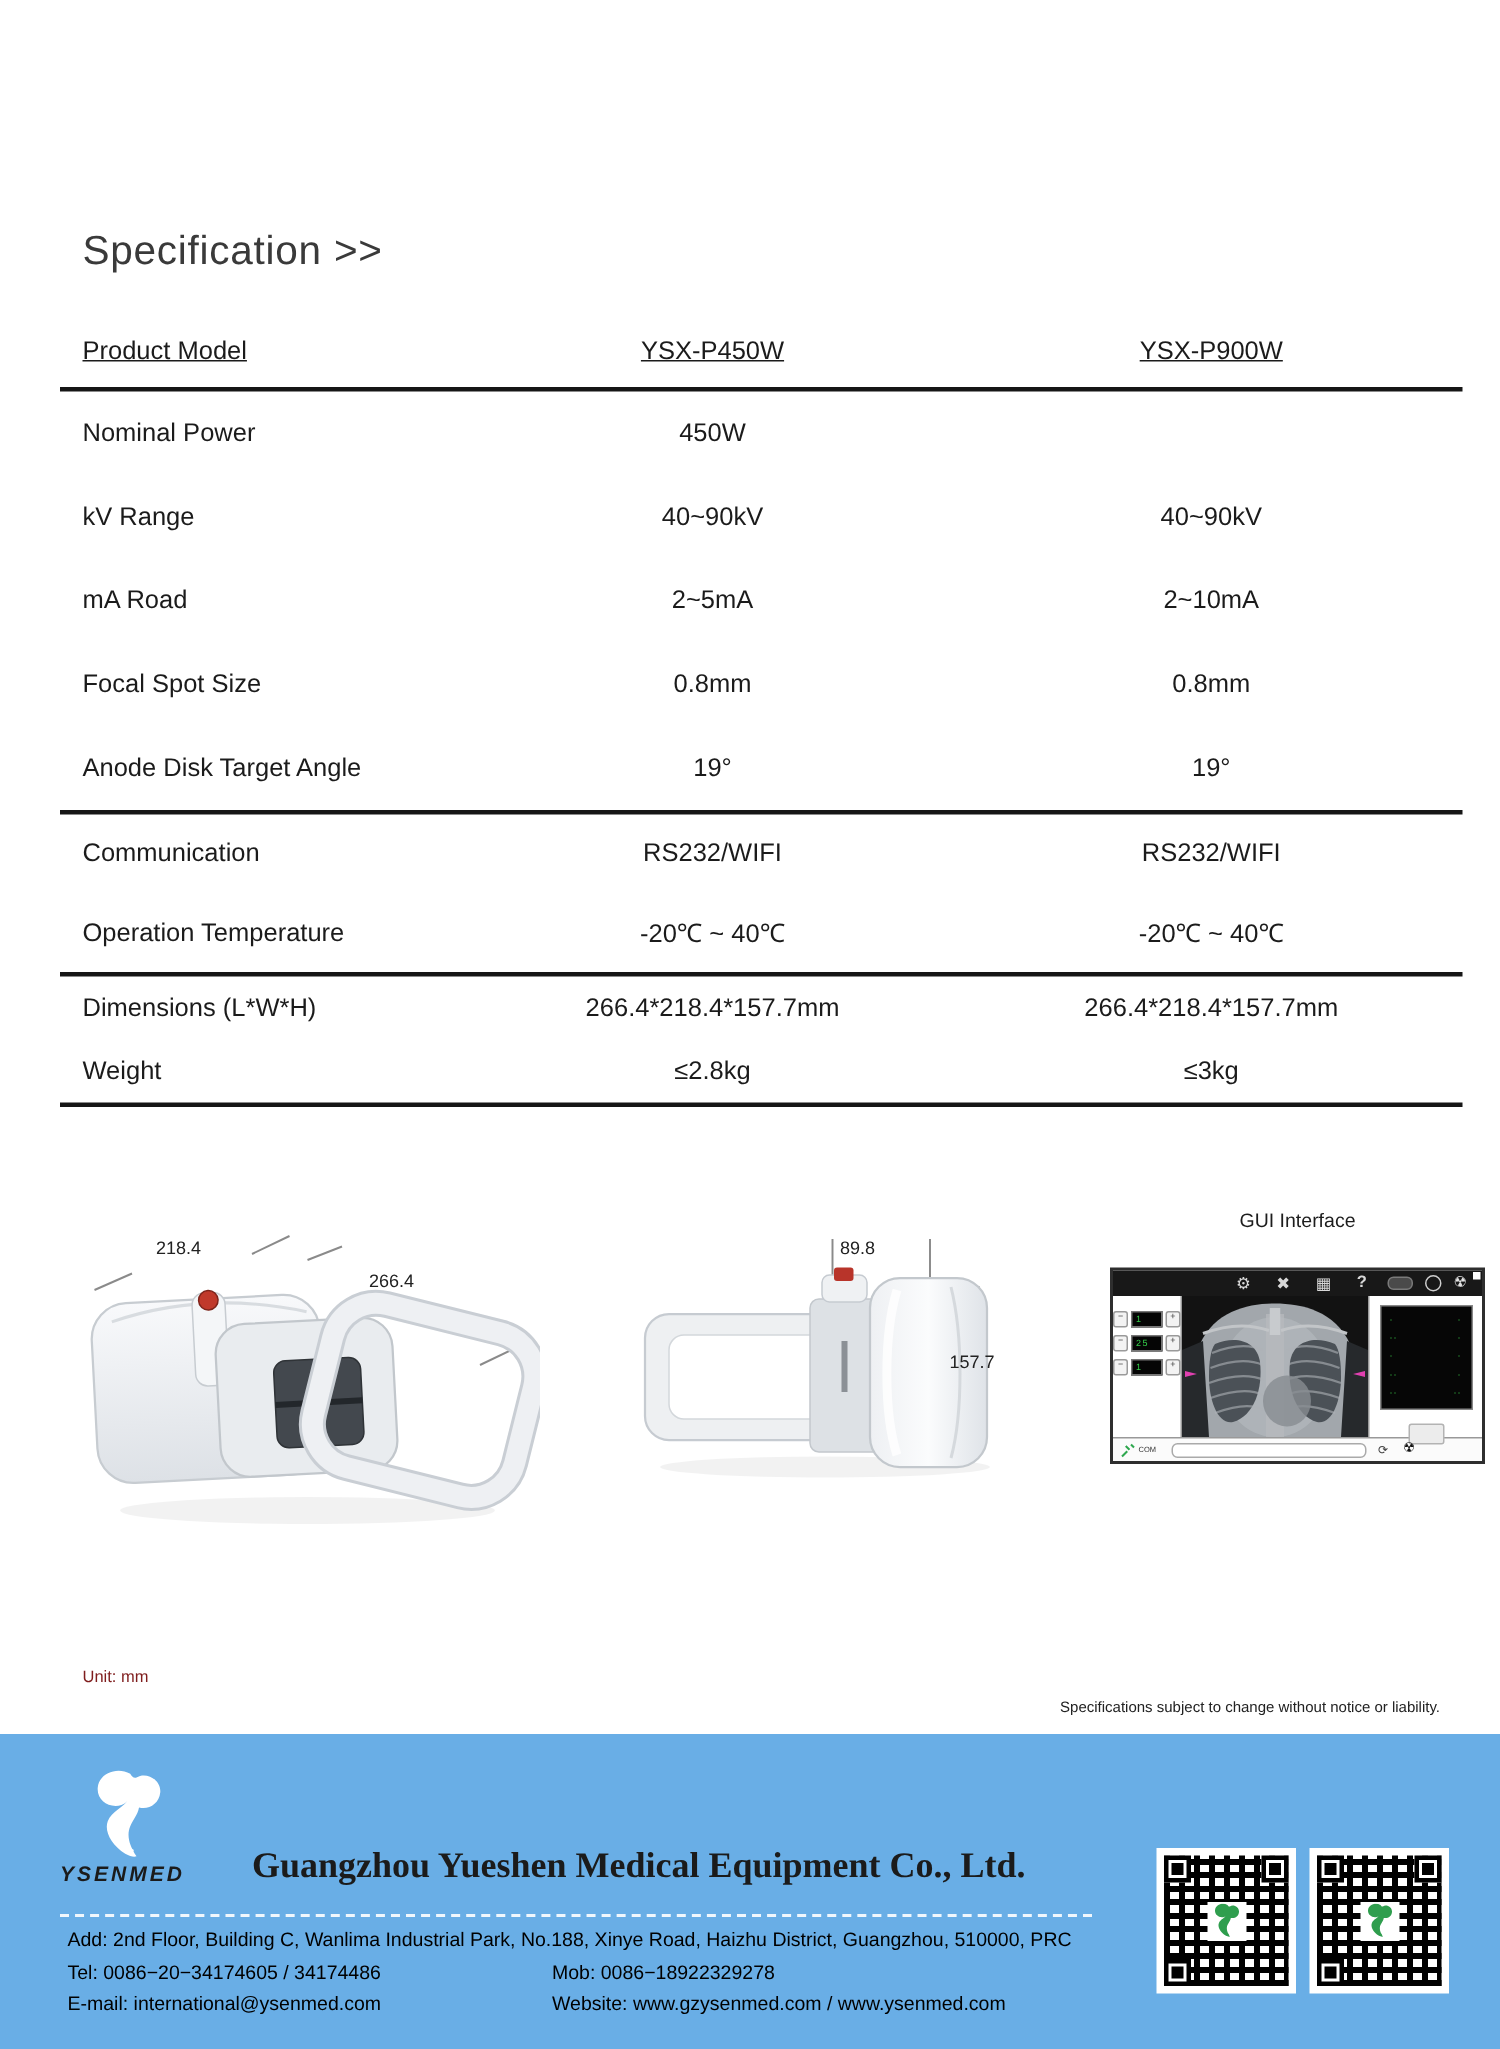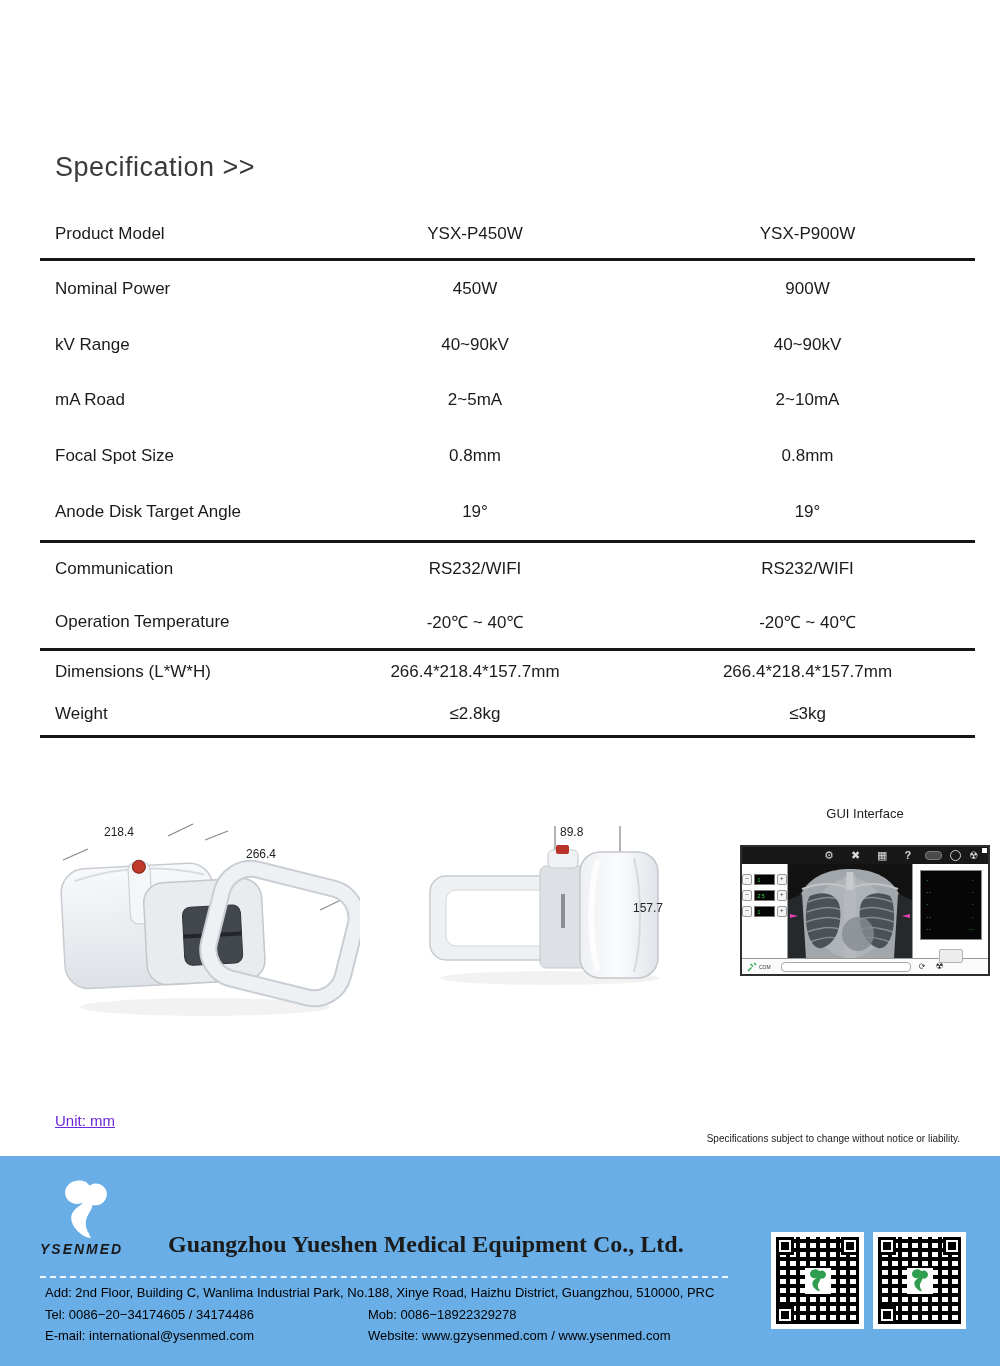--- a/index.html
+++ b/index.html
@@ -10,21 +10,21 @@
   .abs{position:absolute;}
 
   
   #heading{left:55px;top:152px;font-size:27px;color:#3a3a3a;letter-spacing:.5px;}
 
   
   #spec-table{left:40px;top:210px;width:935px;font-size:17px;}
   .t-row{display:grid;grid-template-columns:270px 330px 335px;align-items:center;}
   .t-row .lbl{padding-left:15px;text-align:left;}
   .t-row .val{text-align:center;}
-  .t-row.hdr{height:48px;}
+  .t-row.hdr{height:48px;text-decoration:underline;}
   .grp-a .t-row{height:55.8px;}
   .grp-b .t-row{height:52.5px;}
   .grp-c .t-row{height:42px;}
   .sep{height:3px;background:#161616;}
 
   
   .dim-label{font-size:12px;color:#222;}
   #gui-caption{left:740px;top:806px;width:250px;text-align:center;font-size:13px;color:#1d1d1d;}
 
   
@@ -47,21 +47,21 @@
   .lcd-lg{width:62px;height:70px;margin:6px auto 0;background:#060606;border:1px solid #888;display:flex;flex-direction:column;justify-content:space-around;padding:3px 6px;box-sizing:border-box;}
   .lcd-row{display:flex;justify-content:space-between;font-size:5px;line-height:5px;color:#3bd24c;letter-spacing:1px;}
   .btn-sm{display:block;width:22px;height:12px;margin:9px auto 0;background:#ececec;border:1px solid #b3b3b3;border-radius:2px;}
   #gui-status{height:16px;border-top:1px solid #999;background:#fbfbfb;display:flex;align-items:center;padding:0 5px;box-sizing:border-box;}
   .com-label{font-size:5px;color:#333;margin-left:2px;}
   .progress{margin-left:10px;width:128px;height:8px;background:#fff;border:1px solid #aaa;border-radius:4px;}
   .refresh{font-size:8px;line-height:8px;color:#444;margin-left:8px;font-family:"DejaVu Sans",sans-serif;}
   .trefoil-dark{font-size:9px;line-height:9px;color:#111;margin-left:10px;font-family:"DejaVu Sans",sans-serif;}
 
   
-  #unit-note{left:55px;top:1112px;font-size:15px;color:#6d28d9;text-decoration:underline;}
+  #unit-note{left:55px;top:1112px;font-size:11px;color:#7f1d1d;}
   #disclaimer{left:700px;top:1133px;width:260px;text-align:right;font-size:10px;color:#222;}
 
   
   #footer{left:0;top:1156px;width:1000px;height:210px;background:#69aee6;color:#fff;}
   #logo-mark{left:58px;top:1180px;width:56px;height:60px;color:#fff;}
   #logo-text{left:40px;top:1241px;font-size:14px;font-weight:bold;font-style:italic;letter-spacing:2px;text-align:center;}
   #company-name{left:168px;top:1231px;font-family:"Liberation Serif",serif;font-weight:700;font-size:24px;}
   #footer-dash{left:40px;top:1276px;width:688px;border-top:2px dashed rgba(255,255,255,.9);}
   .f-line{font-size:13px;color:#000000;}
   #f-address{left:45px;top:1285px;}
@@ -101,21 +101,20 @@
     <div class="lbl">Product Model</div>
     <div class="val">YSX-P450W</div>
     <div class="val">YSX-P900W</div>
   </div>
   <div class="sep"></div>
 
   <div class="grp-a">
     <div class="t-row">
       <div class="lbl">Nominal Power</div>
       <div class="val">450W</div>
-      <div class="val">900W</div>
     </div>
     <div class="t-row">
       <div class="lbl">kV Range</div>
       <div class="val">40~90kV</div>
       <div class="val">40~90kV</div>
     </div>
     <div class="t-row">
       <div class="lbl">mA Road</div>
       <div class="val">2~5mA</div>
       <div class="val">2~10mA</div>

